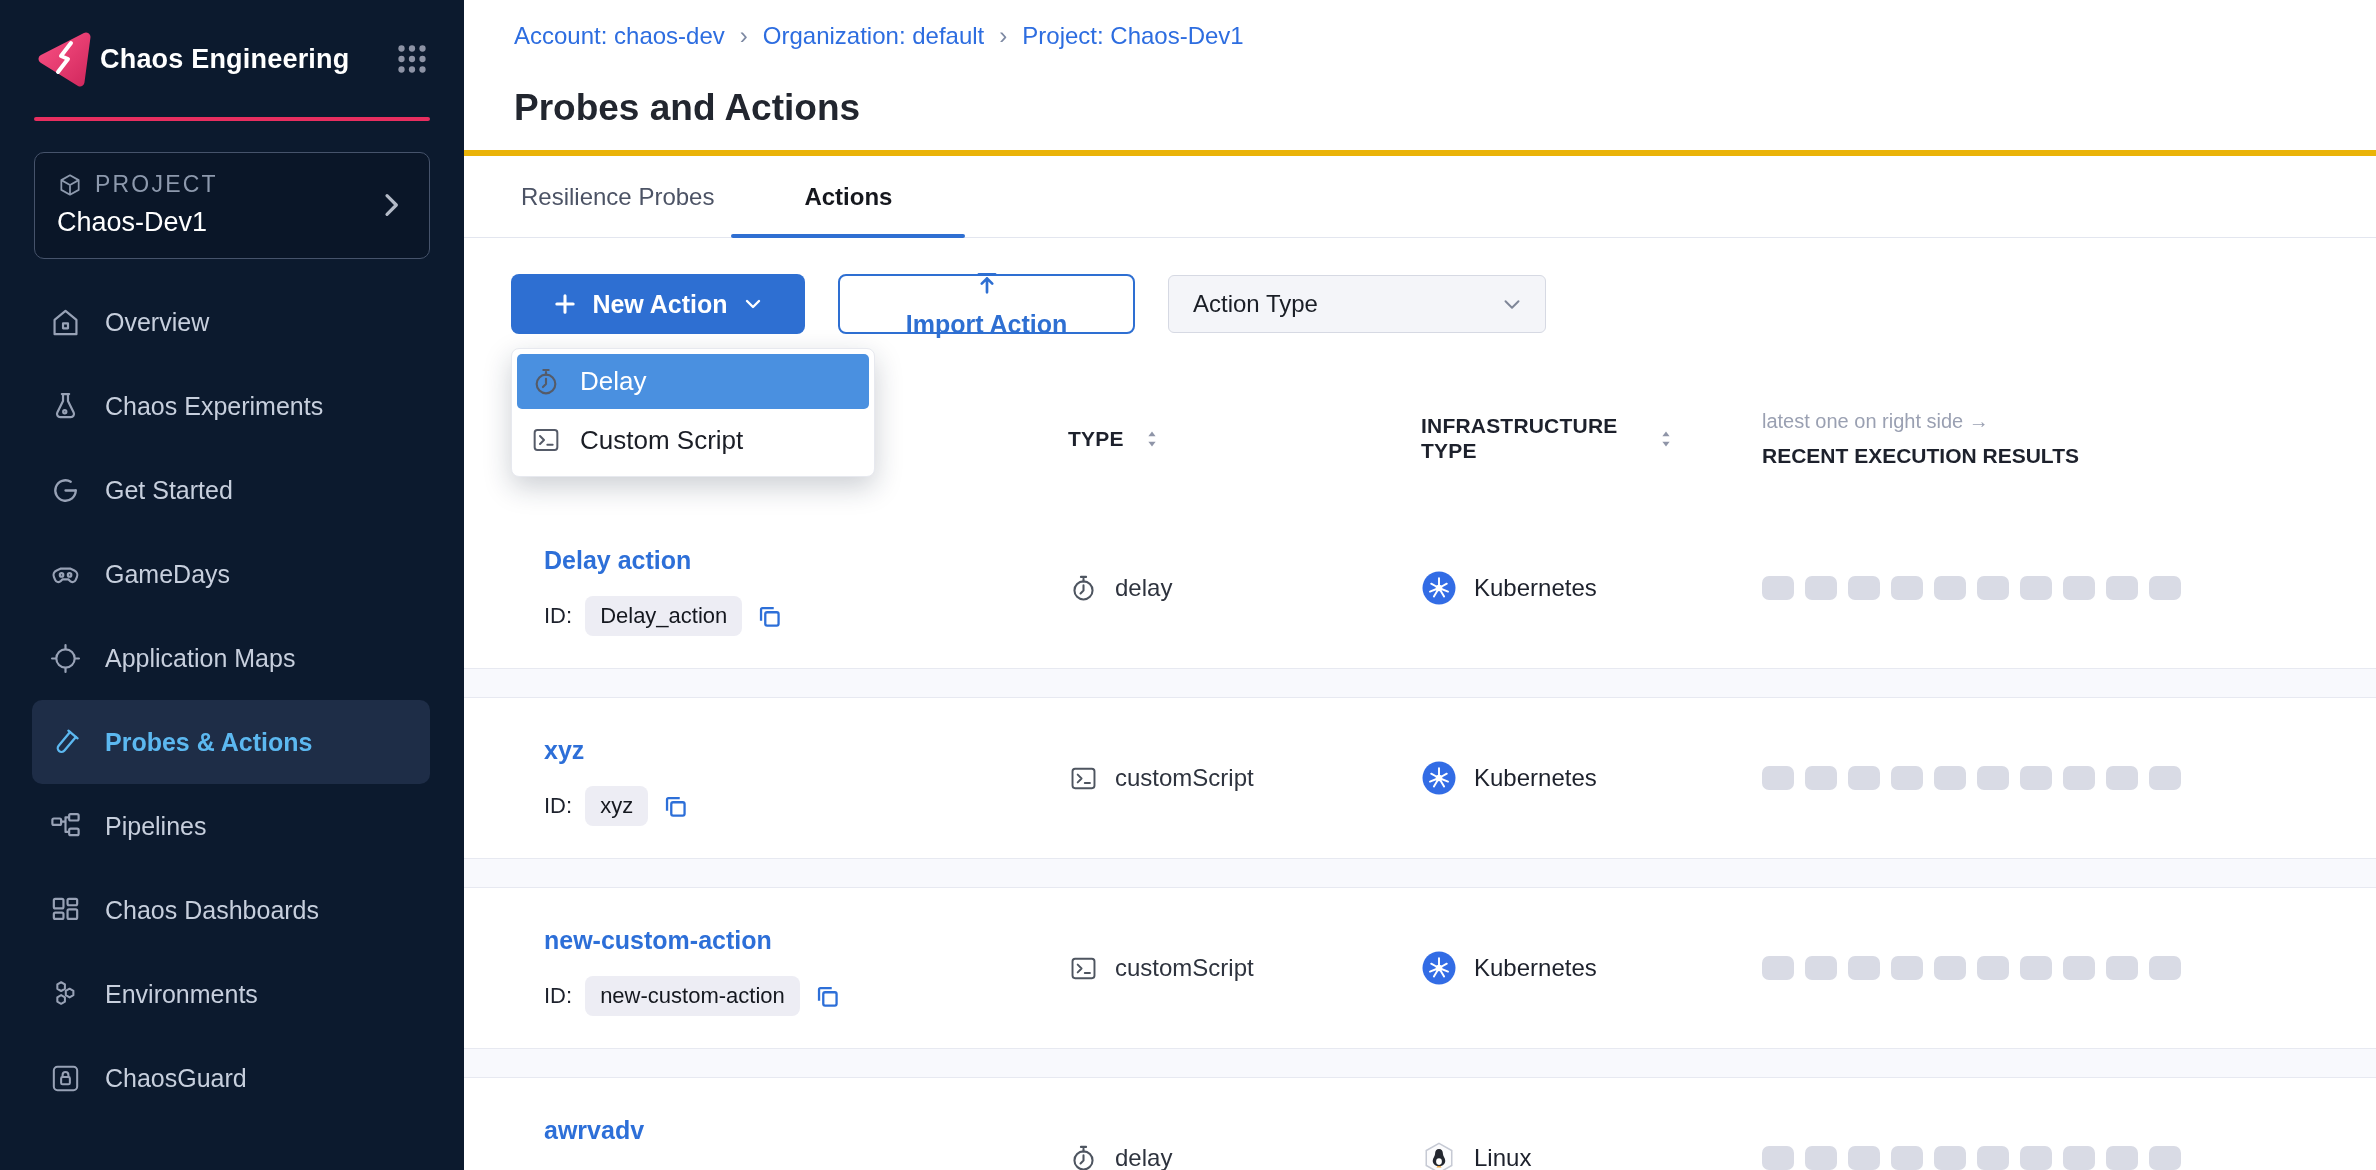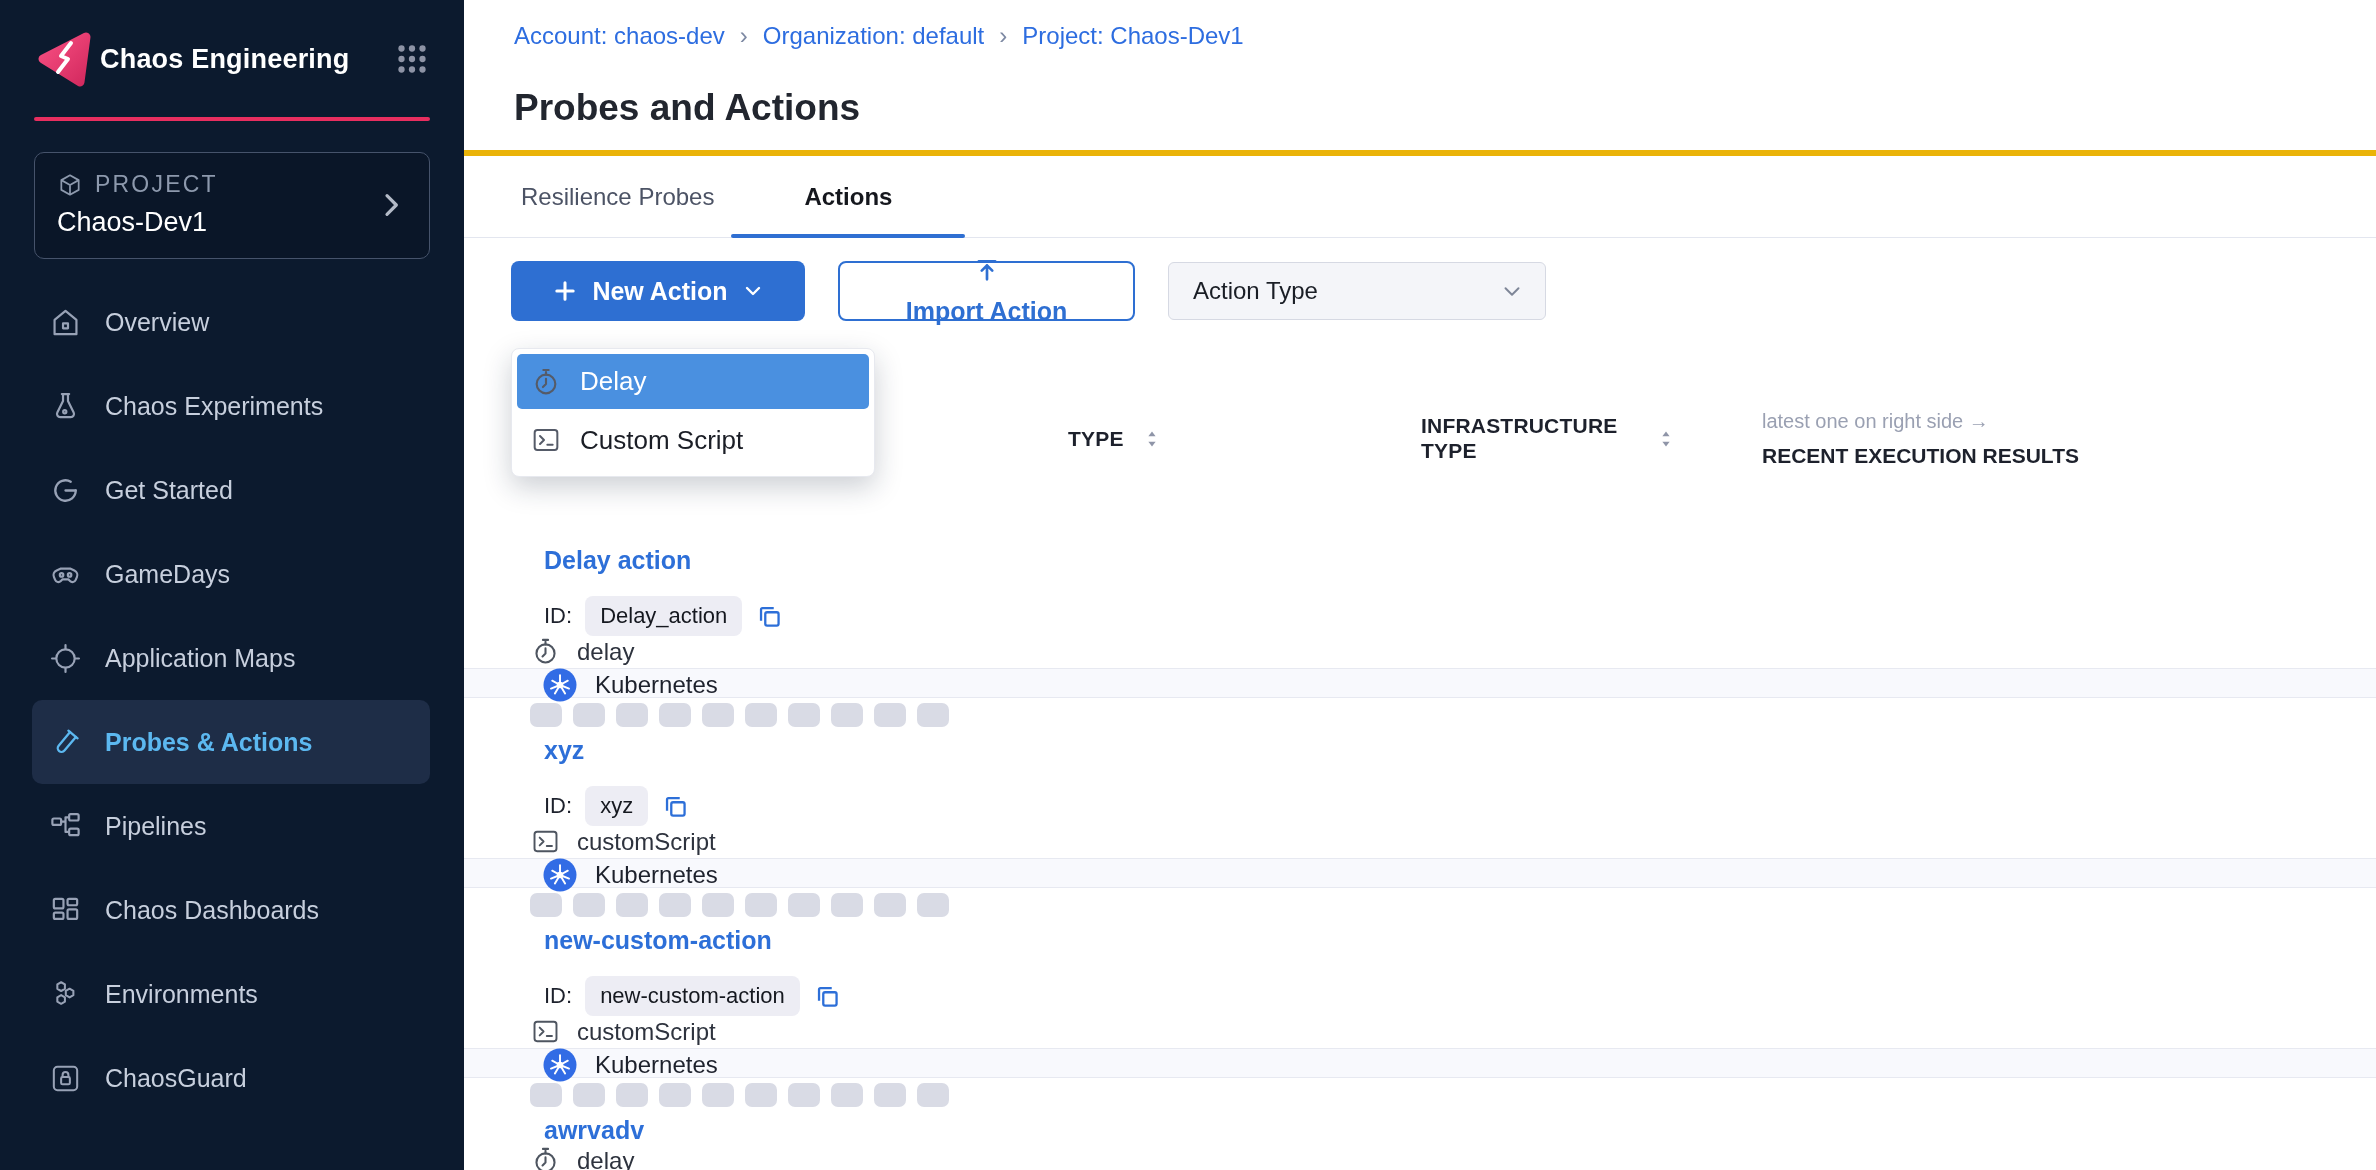--- a/index.html
+++ b/index.html
@@ -50,21 +50,21 @@
 
   .tabbar { position:absolute; top:150px; left:0; right:0; height:88px;
     border-top:6px solid #eab308; border-bottom:1px solid #e3e6ef;
     display:flex; align-items:stretch; padding-left:57px; background:#fff; }
   .tab { font-size:24px; color:#4c5365; display:flex; align-items:center; justify-content:center;
     position:relative; margin-right:17px; cursor:pointer; }
   .tab.active { color:#15171d; font-weight:700; padding:0 73px; }
   .tab.active::after { content:""; position:absolute; left:0; right:0; bottom:-1px; height:4px;
     background:#2f6fd2; border-radius:2px; }
 
-  .toolbar { position:absolute; top:261px; left:47px; display:flex; align-items:center; }
+  .toolbar { position:absolute; top:274px; left:47px; display:flex; align-items:center; }
   .btn { height:60px; border-radius:8px; display:flex; align-items:center; justify-content:center;
     gap:13px; font-size:25px; font-weight:700; cursor:pointer; }
   .btn-primary { width:294px; background:#2e6fd2; color:#ffffff; border:none; margin-right:33px; }
   .btn-outline { width:297px; background:#ffffff; color:#2e6fd2; border:2px solid #2e6fd2; margin-right:33px;flex-direction:column; }
   .btn .bicon { width:28px; height:28px; display:block; }
   .btn .chev { width:24px; height:24px; display:block; }
   .select { width:378px; height:58px; background:#f4f5f9; border:1px solid #d6d9e3; border-radius:6px;
     display:flex; align-items:center; padding:0 20px 0 24px; font-size:24px; color:#1a1e26; cursor:pointer; }
   .select .chev { margin-left:auto; width:26px; height:26px; color:#7e8698; }
 
@@ -87,21 +87,21 @@
   .col-infra { width:353px; display:flex; align-items:center; gap:18px; padding-left:12px; }
   .col-exec { flex:1; }
   .th-label { font-size:21px; font-weight:700; color:#1d212c; letter-spacing:.2px; line-height:1.18; }
   .col-infra .th-label { width:215px; }
   .sort-icon { width:24px; height:24px; color:#8f95a8; cursor:pointer; flex-shrink:0; }
   .exec-note { font-size:20px; color:#9aa0b2; margin-bottom:11px; }
   .exec-label { font-size:21px; font-weight:700; color:#1d212c; }
 
   
   .rows { position:absolute; top:508px; left:0; right:0; }
-  .row { height:160px; display:flex; padding-left:66px; background:#ffffff;flex-direction:column; }
+  .row { height:160px; display:flex; padding-left:66px; background:#ffffff; }
   .row-gap { height:30px; background:#f8f9fd; border-top:1px solid #e7e9f1; border-bottom:1px solid #e7e9f1; }
   .cell-name { width:538px; padding:38px 0 0 14px; }
   .row-name { color:#2d6fd8; font-size:25px; font-weight:700; text-decoration:none; cursor:pointer; display:inline-block; }
   .id-line { margin-top:21px; display:flex; align-items:center; gap:13px; font-size:22px; color:#1d212c; }
   .id-pill { background:#ededf4; border-radius:8px; padding:7px 15px; color:#15181f; }
   .copy-icon { width:29px; height:29px; color:#2d6fd8; cursor:pointer; }
   .copy-icon svg { width:100%; height:100%; display:block; }
   .cell-type { width:341px; display:flex; align-items:center; gap:16px; }
   .type-icon { width:31px; height:31px; color:#4e5560; flex-shrink:0; }
   .type-icon svg { width:100%; height:100%; display:block; }

